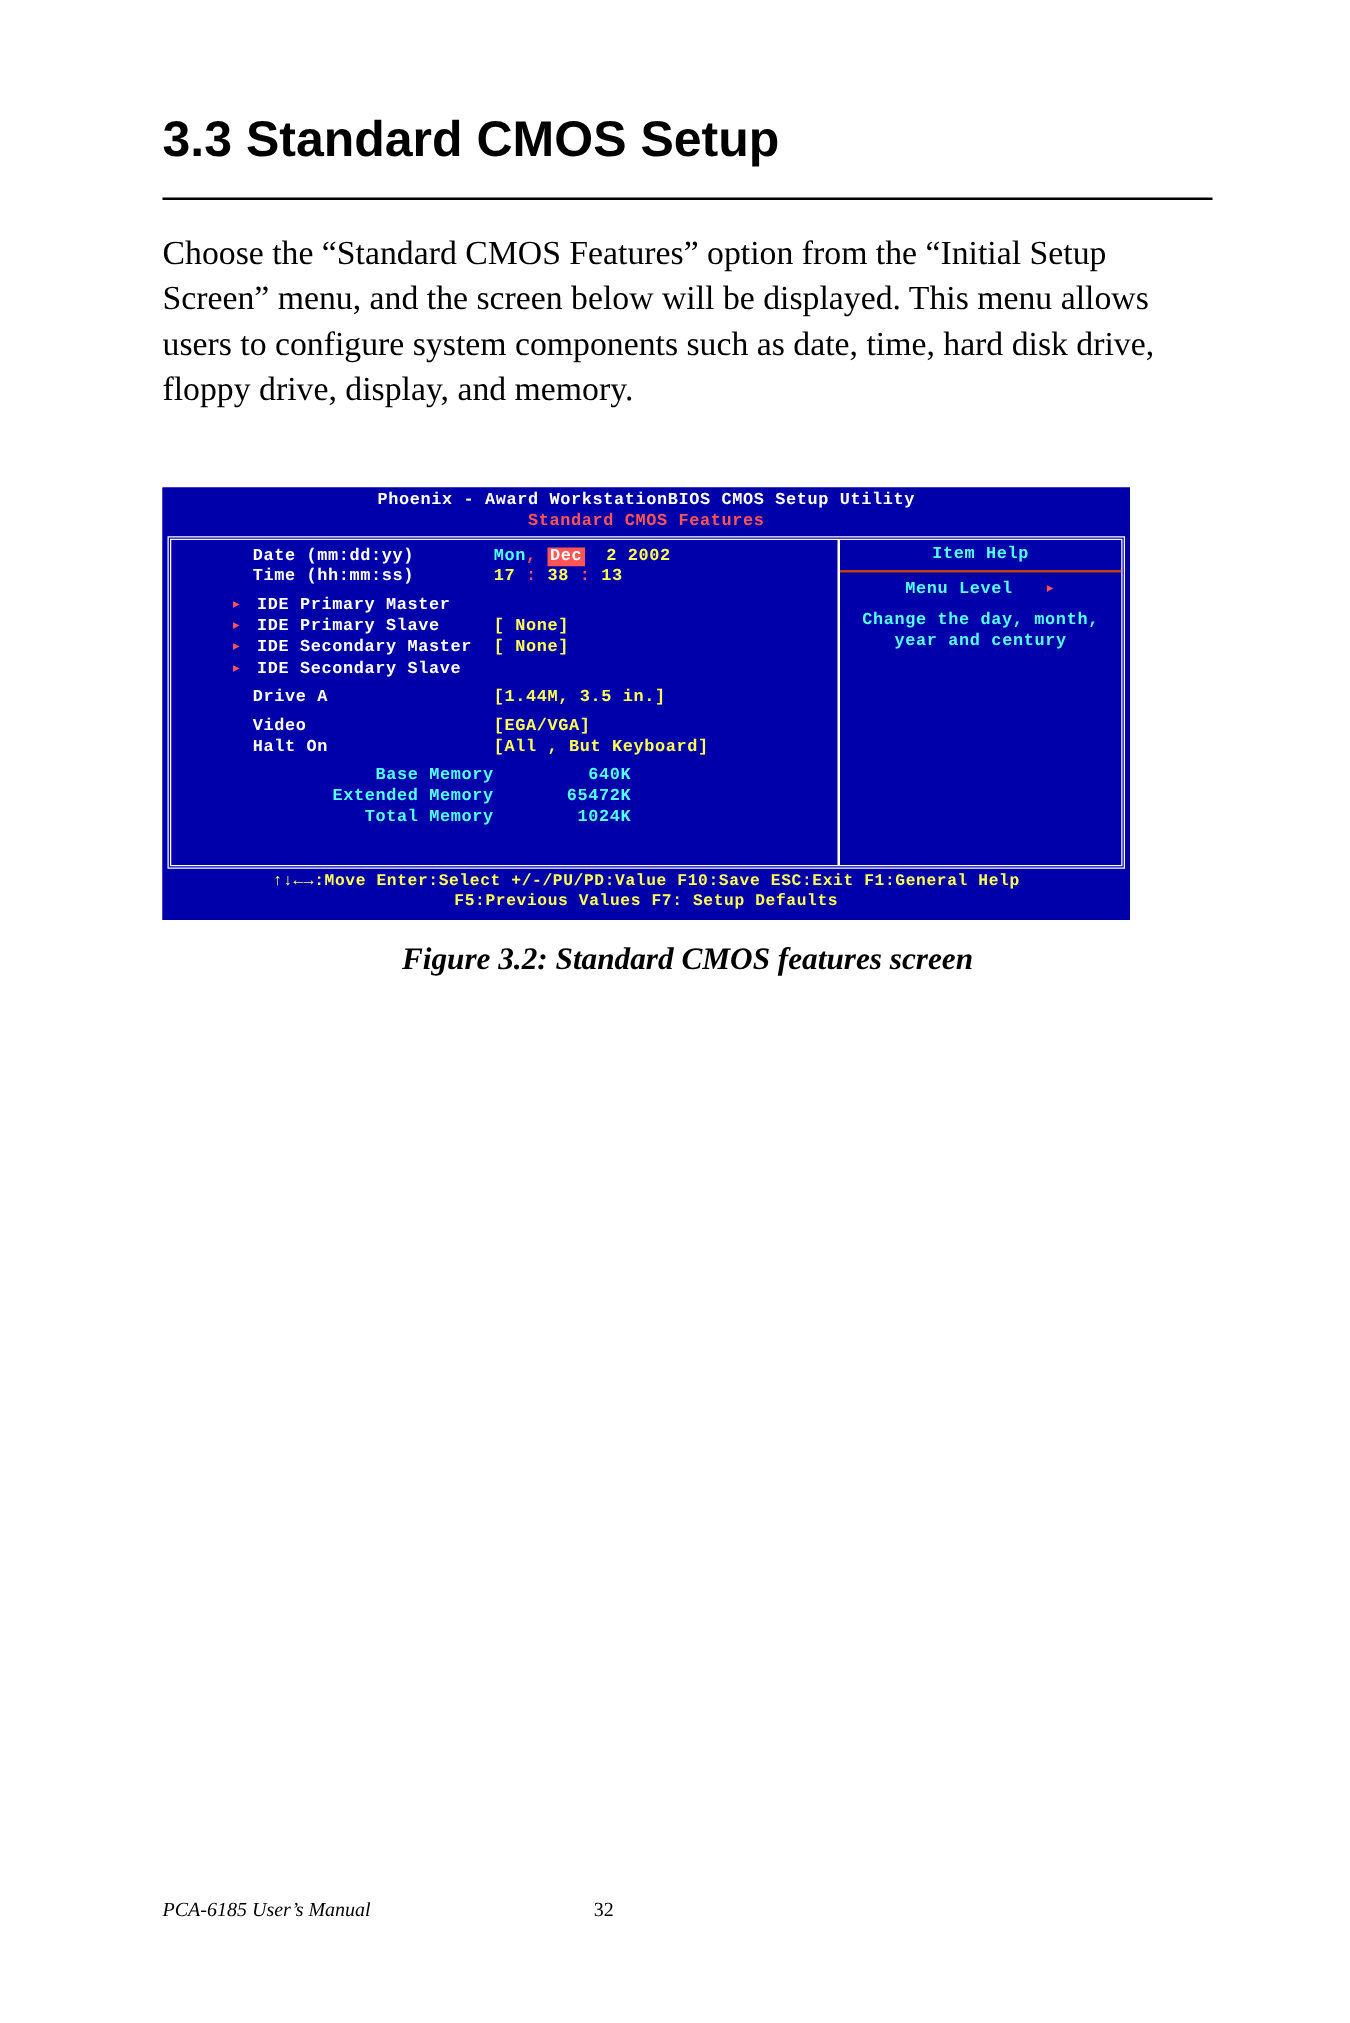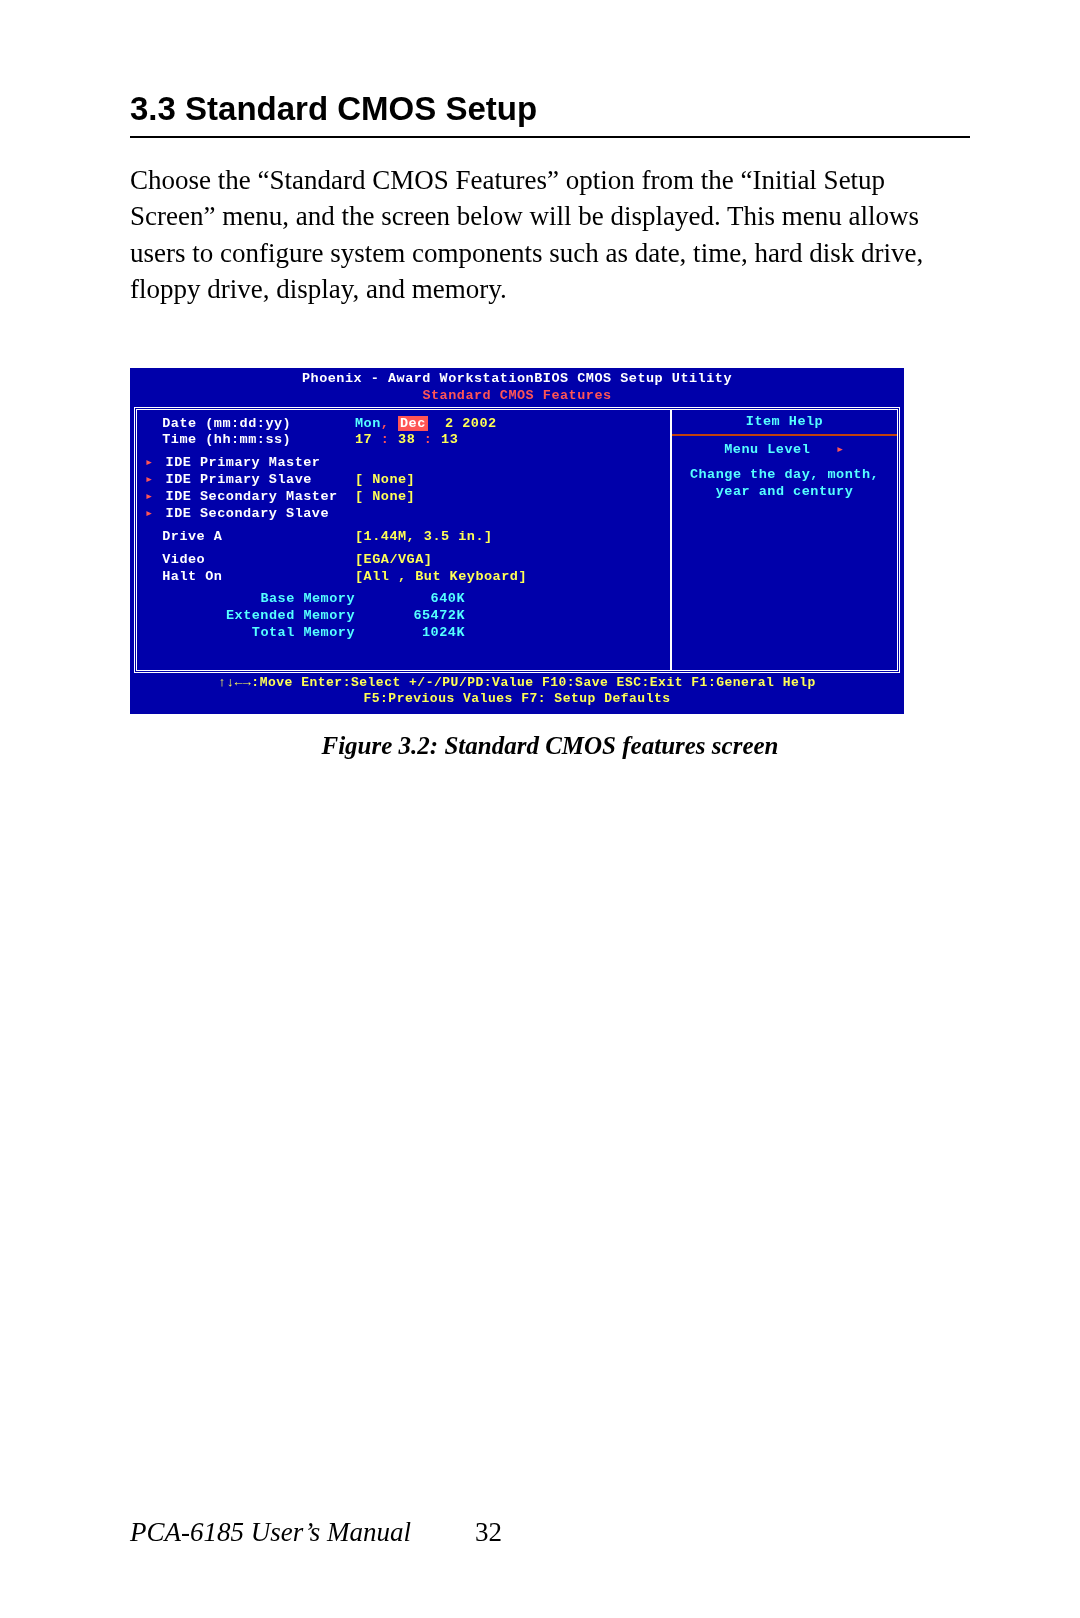--- a/index.html
+++ b/index.html
@@ -9,40 +9,40 @@
     color:#000;
     position:relative;
     box-sizing:border-box;
   }
   .page{
     padding:90px 110px 0 130px;
   }
   h2.section-heading{
     font-family:Arial,Helvetica,sans-serif;
     font-weight:bold;
-    font-size:33px;
-    margin:0 0 8px 0;
+    font-size:40px;
+    margin:0 0 23px 0;
   }
   .rule{
     border:none;border-top:2px solid #000;margin:0 0 24px 0;
   }
   p.body-text{
     font-size:27px;
     line-height:1.35;
     margin:0 0 28px 0;
   }
   .figure-caption{
     font-style:italic;font-weight:bold;
     font-size:25px;
     text-align:center;
     margin-top:18px;
   }
   .footer{
-    position:absolute;left:130px;bottom:70px;
-    font-style:italic;font-size:27px;
+    position:absolute;left:130px;bottom:80px;
+    font-style:italic;font-size:16px;
     width:820px;
   }
   .footer .pnum{
     position:absolute;left:345px;font-style:normal;
   }
 
   
   .bios{
     width:770px;margin:60px 0 0 0;
     font-family:"Lucida Console","Courier New",monospace;
@@ -56,20 +56,21 @@
   }
   .bios .title{
     text-align:center;color:#fff;padding:1px 0 0 0;
   }
   .bios .subtitle{
     text-align:center;color:#ff5555;padding:0 0 2px 0;
   }
   .bios .frame{
     border:3px double #fff;margin:0 2px;
     display:flex;
+    padding-left:40px;
   }
   .bios .left-pane{
     flex:1;
     padding:6px 8px 10px 8px;
     border-right:2px solid #fff;
   }
   .bios .right-pane{
     width:225px;
     display:flex;flex-direction:column;
   }

